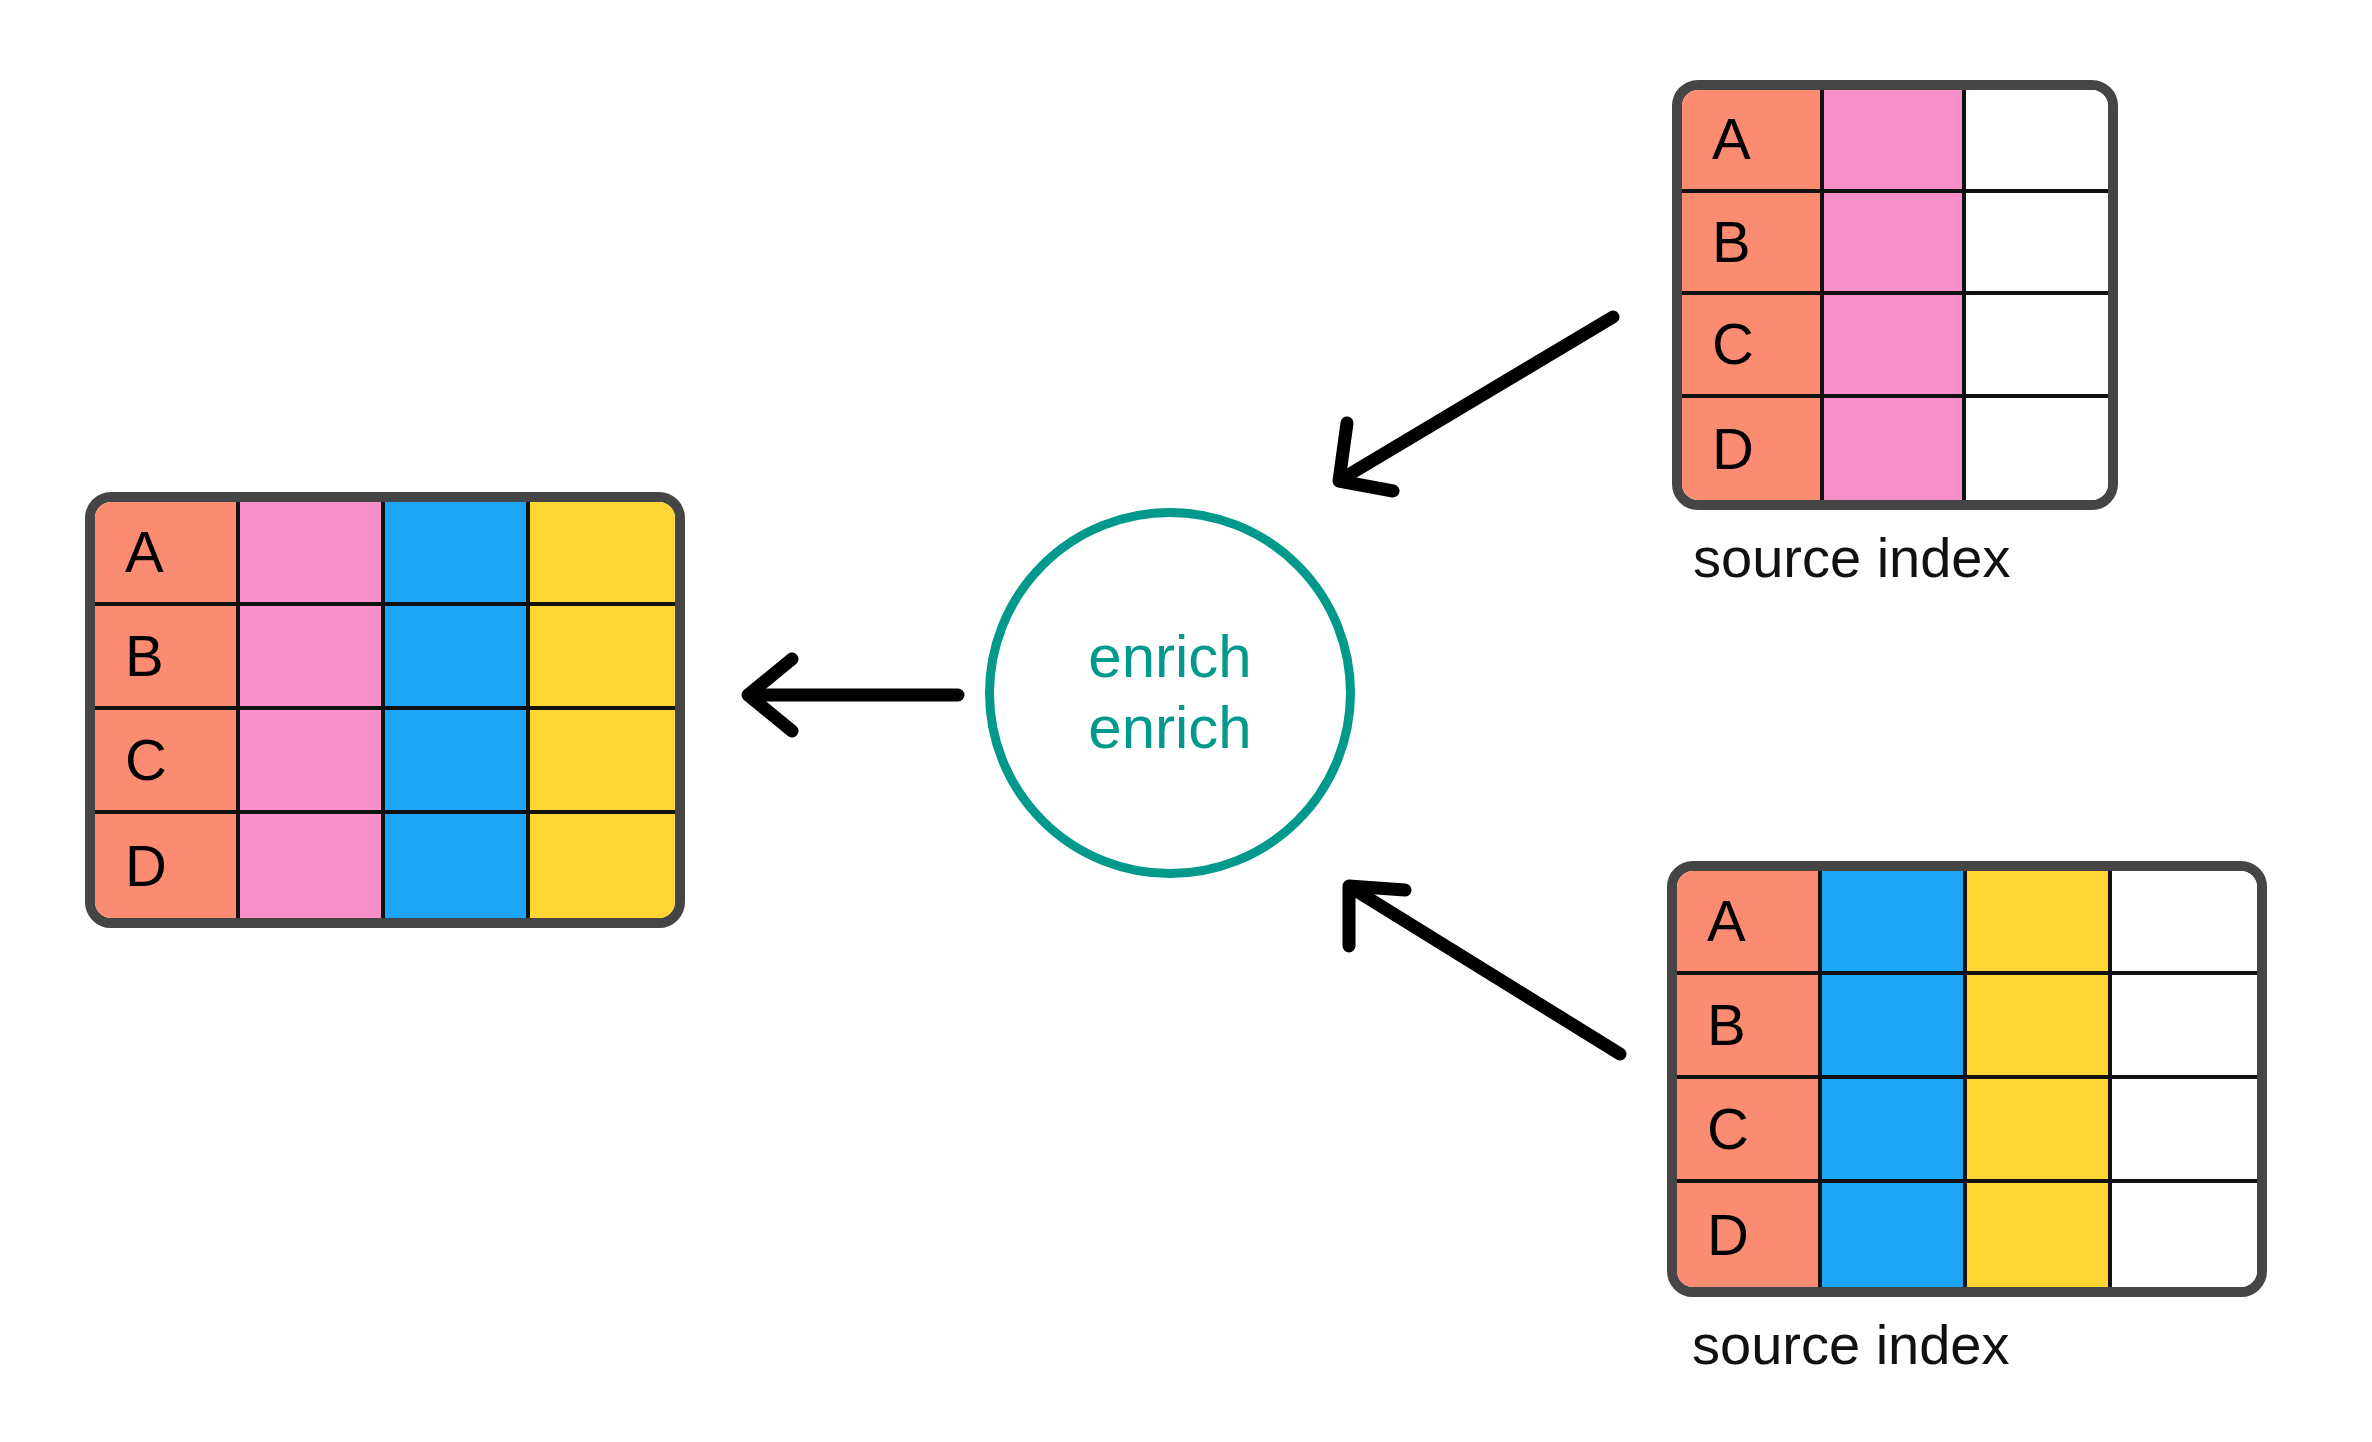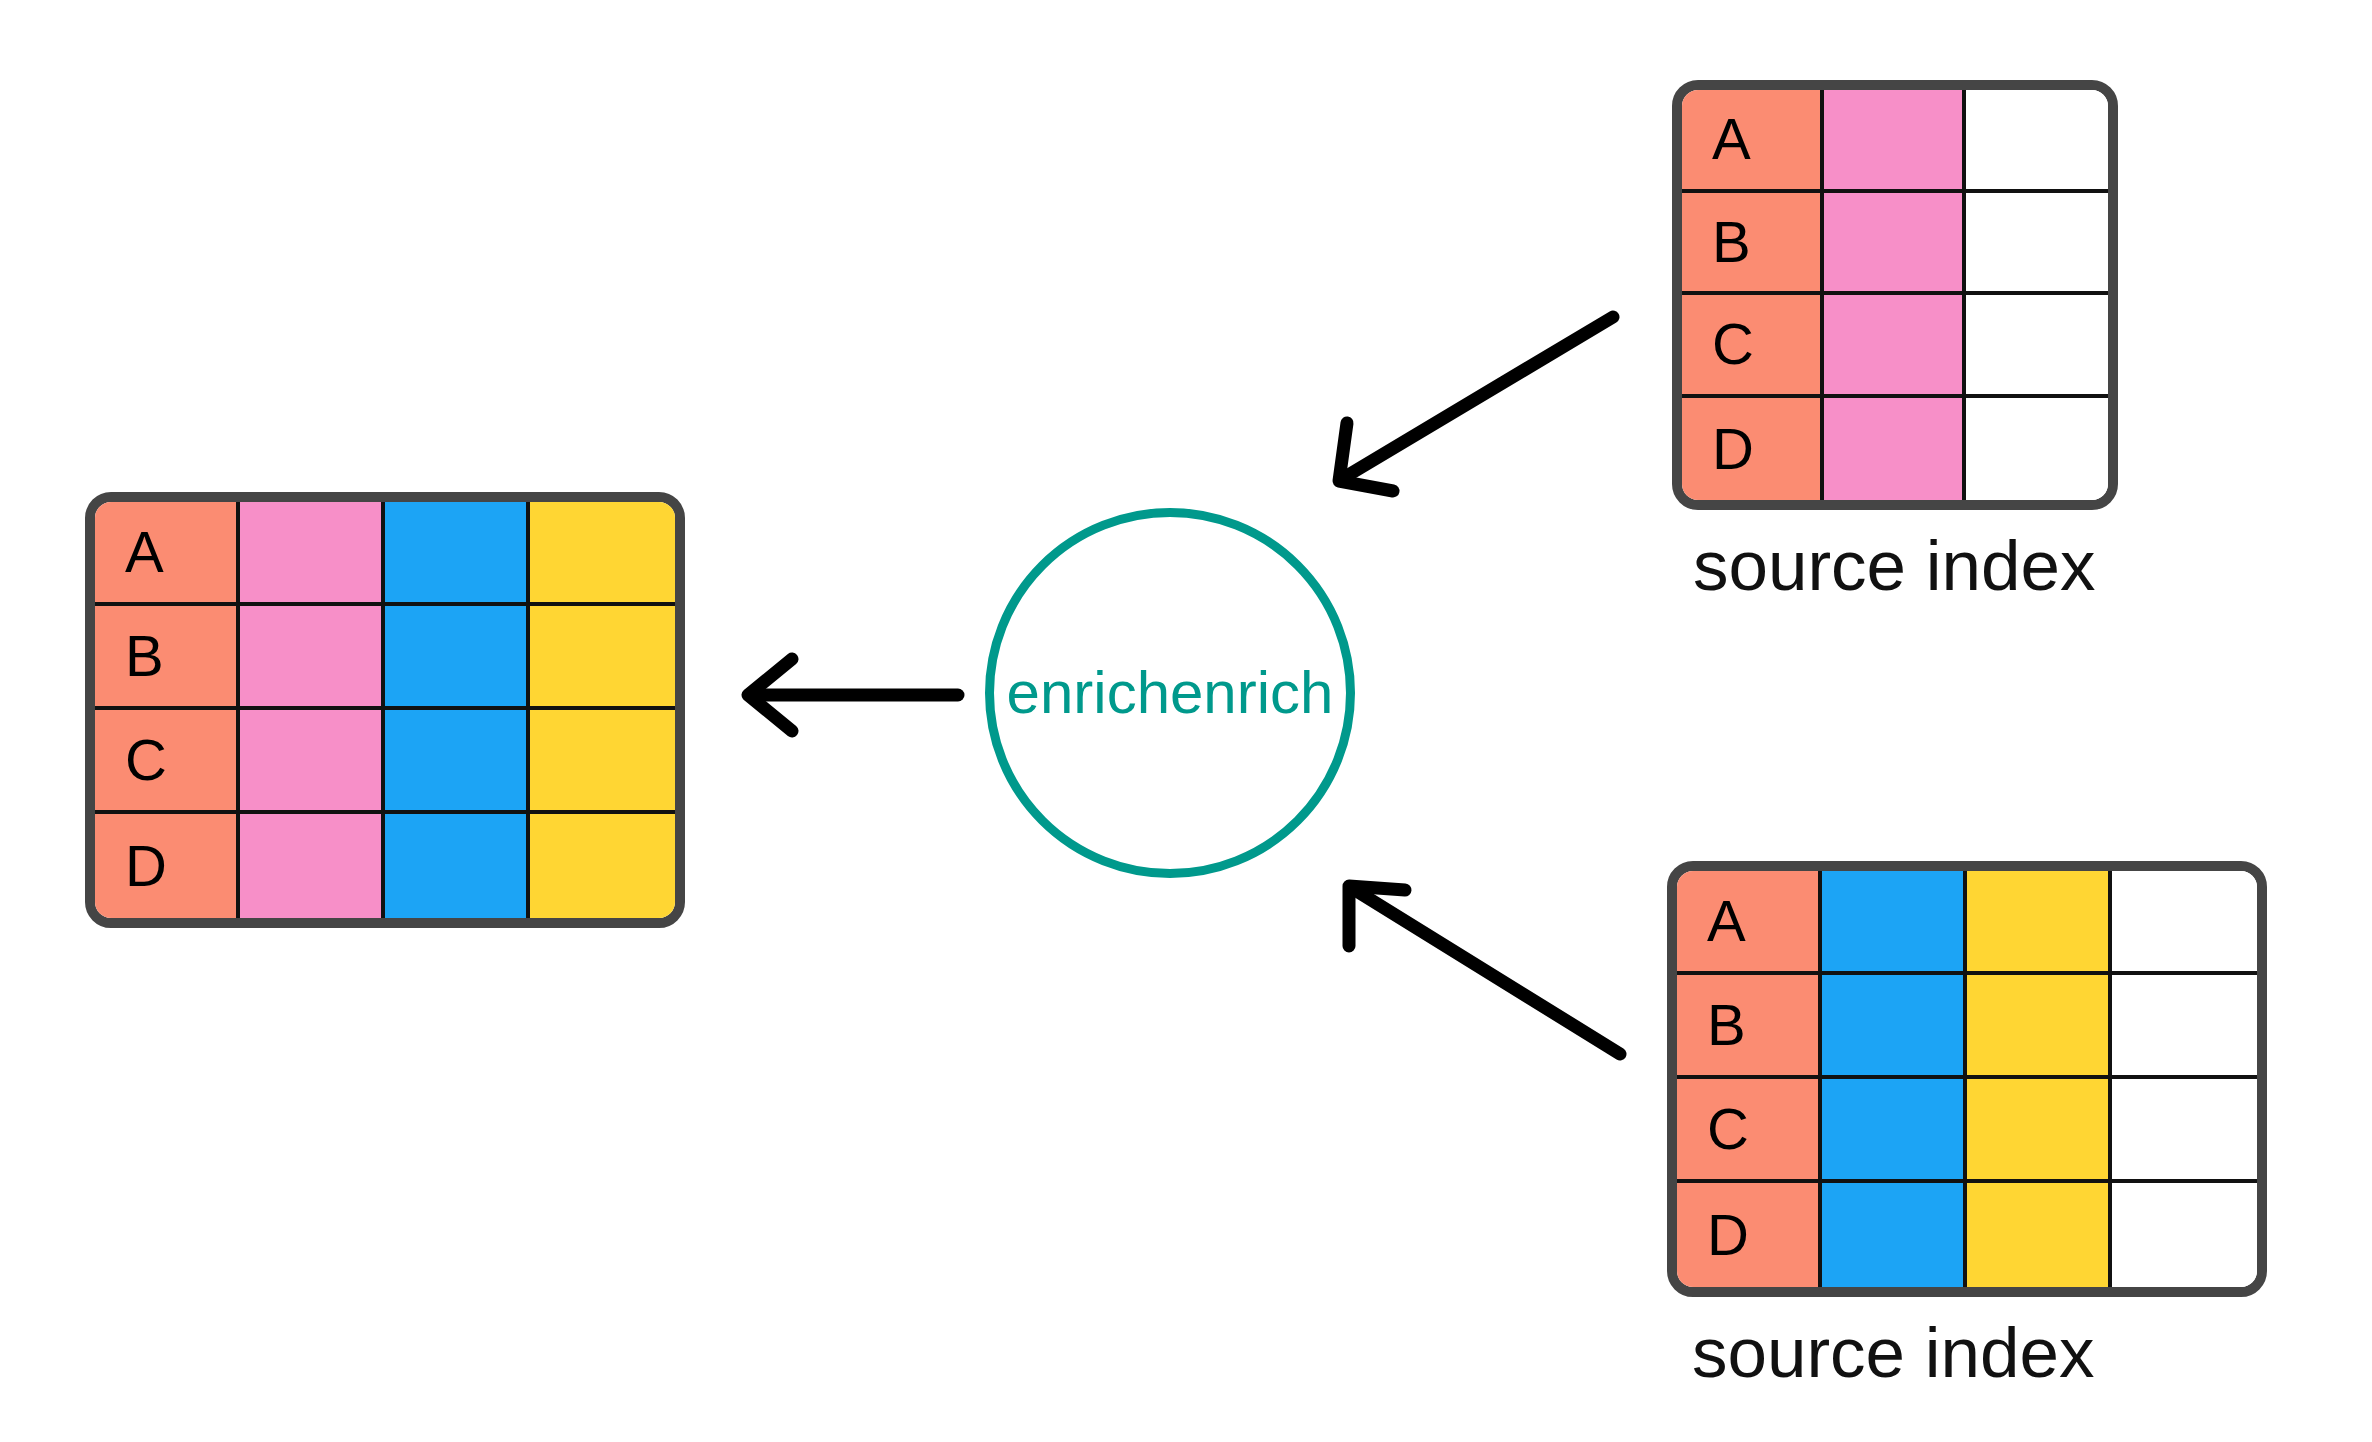--- a/index.html
+++ b/index.html
@@ -47,36 +47,36 @@
   .cell-label {
     font-size: 58px;
     line-height: 1;
     color: #000000;
     font-family: "Liberation Sans", sans-serif;
   }
 
   
   .table-caption {
     position: absolute;
-    font-size: 71px;
+    font-size: 56px;
     line-height: 1;
     color: #111111;
     white-space: nowrap;
     font-family: "Liberation Sans", sans-serif;
   }
 
   
   .policy-node {
     position: absolute;
     box-sizing: border-box;
     border-radius: 50%;
     border: 9px solid #00998c;
     background: #ffffff;
     display: flex;
-    flex-direction: row;
+    flex-direction: column;
     align-items: center;
     justify-content: center;
   }
   .policy-line {
     color: #00998c;
     font-size: 60px;
     line-height: 1.18;
     font-family: "Liberation Sans", sans-serif;
     white-space: nowrap;
   }

